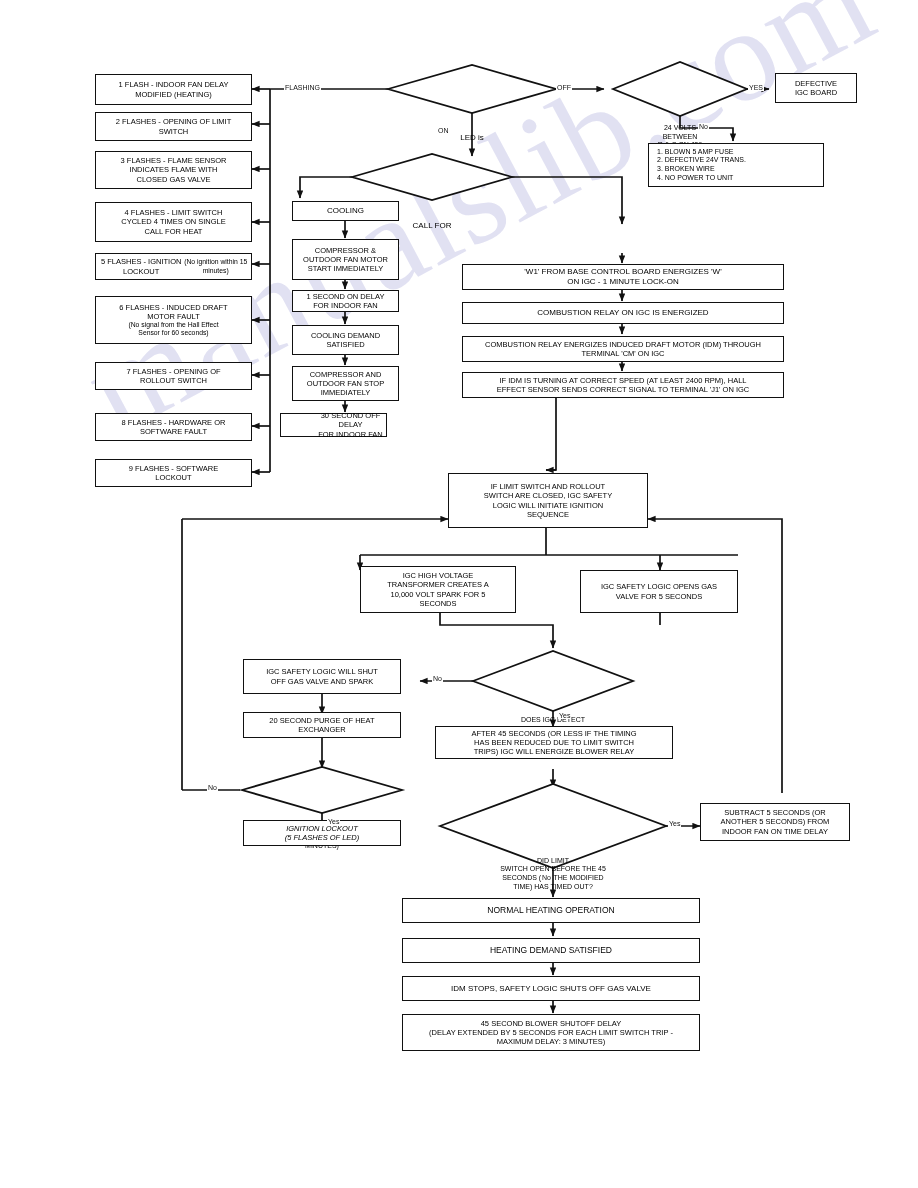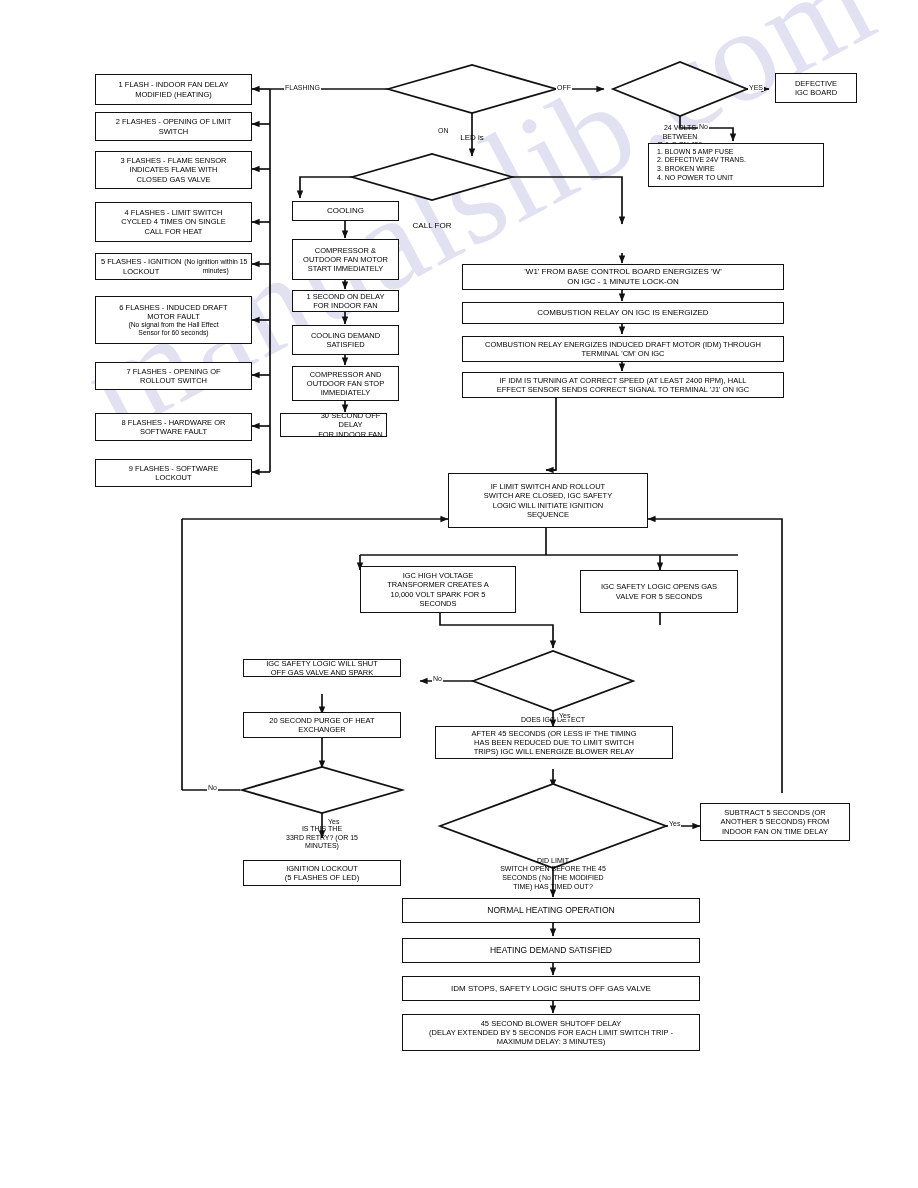--- a/index.html
+++ b/index.html
@@ -291,27 +291,27 @@
 SEQUENCE</div>
 
   <div class="node box t75" style="left:360px;top:566px;width:156px;height:47px;white-space:pre-line;">IGC HIGH VOLTAGE
 TRANSFORMER CREATES  A
 10,000 VOLT SPARK FOR 5
 SECONDS</div>
 
   <div class="node box t75" style="left:580px;top:570px;width:158px;height:43px;white-space:pre-line;">IGC SAFETY LOGIC OPENS GAS
 VALVE FOR 5 SECONDS</div>
 
-  <div class="node box t75" style="left:243px;top:659px;width:158px;height:18px;white-space:pre-line;">IGC SAFETY LOGIC WILL SHUT
+  <div class="node box t75" style="left:243px;top:659px;width:158px;height:35px;white-space:pre-line;">IGC SAFETY LOGIC WILL SHUT
 OFF GAS VALVE AND SPARK</div>
 
   <div class="node box t75" style="left:243px;top:712px;width:158px;height:26px;white-space:pre-line;">20 SECOND PURGE OF HEAT
 EXCHANGER</div>
 
-  <div class="node box t75" style="left:243px;top:860px;width:158px;height:26px;white-space:pre-line;">IGNITION  LOCKOUT
+  <div class="node box t75" style="left:243px;top:820px;width:158px;height:26px;white-space:pre-line;font-style:italic;">IGNITION  LOCKOUT
 (5 FLASHES OF LED)</div>
 
   <div class="node box t75" style="left:435px;top:726px;width:238px;height:33px;white-space:pre-line;">AFTER 45 SECONDS (OR LESS IF THE TIMING
 HAS BEEN REDUCED DUE TO LIMIT SWITCH
 TRIPS)  IGC WILL ENERGIZE BLOWER RELAY</div>
 
   <div class="node box t75" style="left:700px;top:803px;width:150px;height:38px;white-space:pre-line;">SUBTRACT 5 SECONDS (OR
 ANOTHER  5 SECONDS)  FROM
 INDOOR FAN ON TIME DELAY</div>
 

